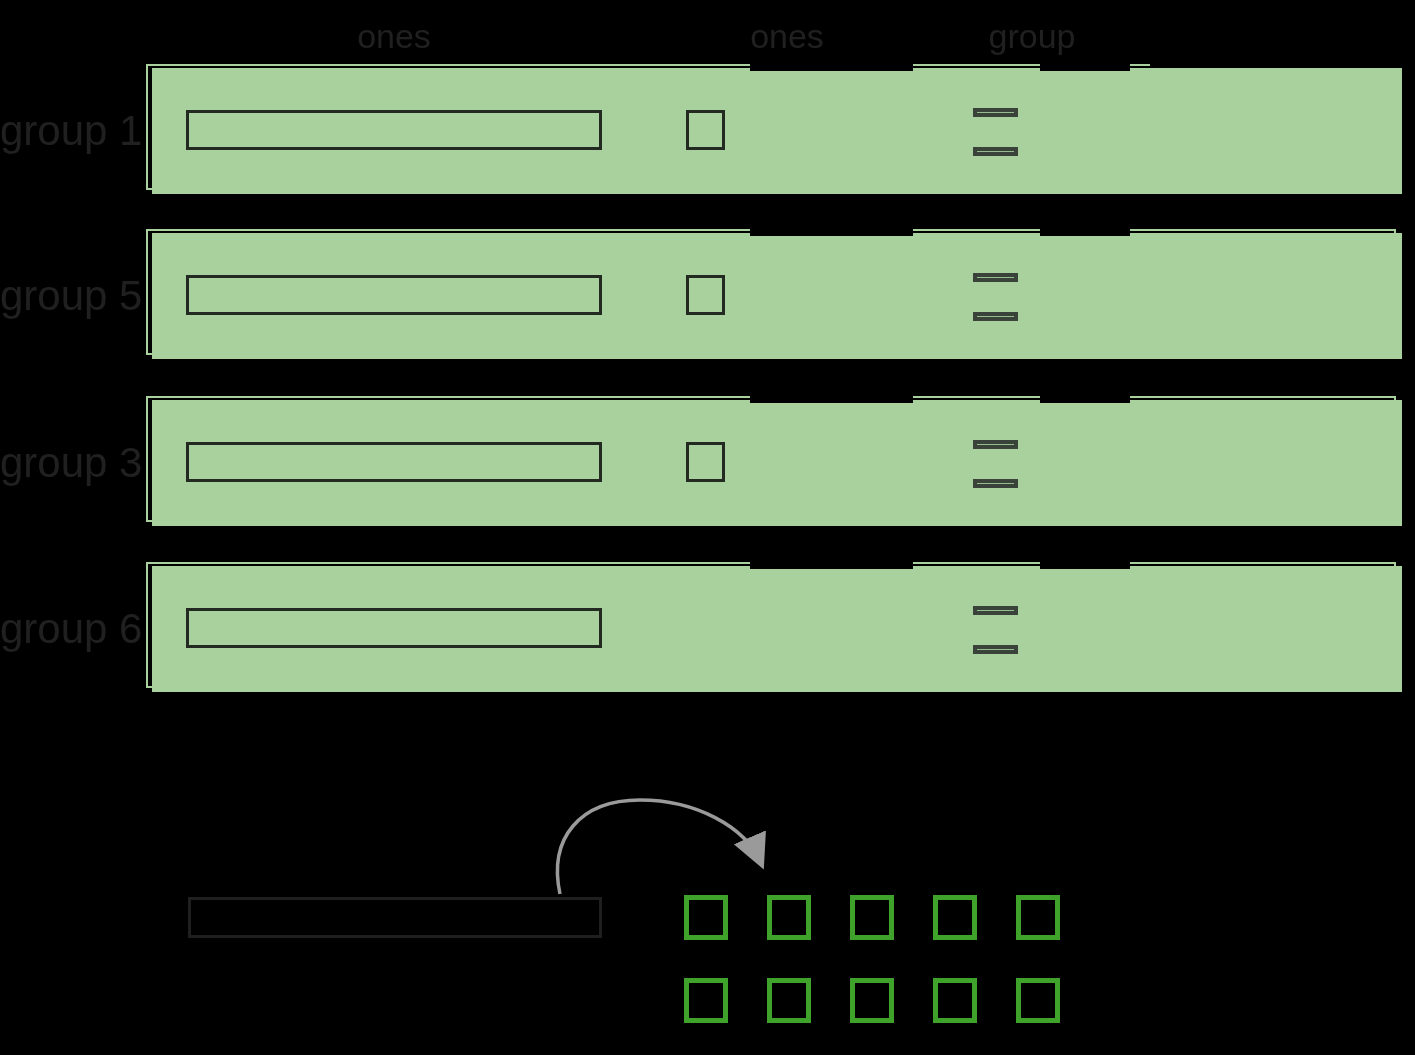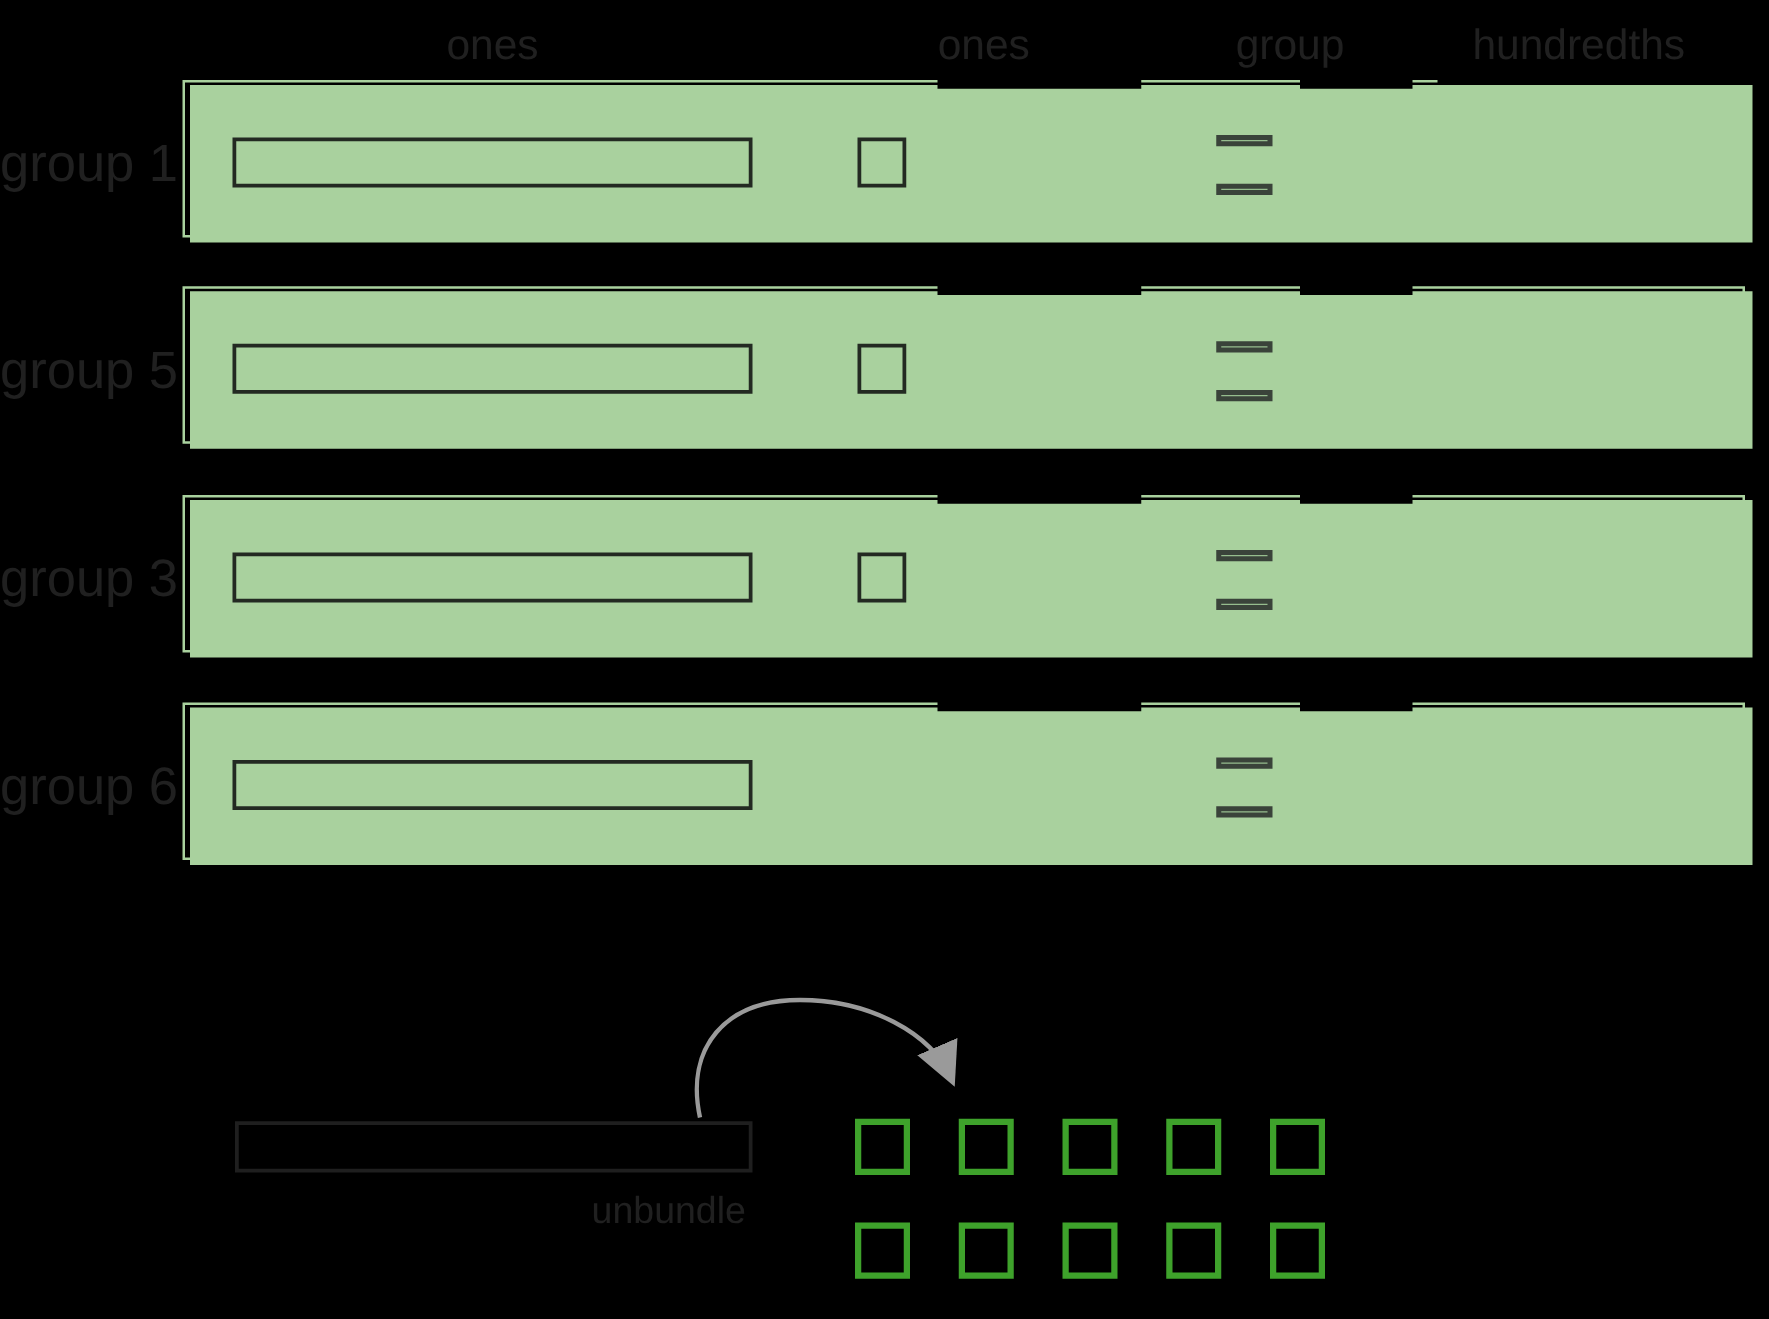--- a/index.html
+++ b/index.html
@@ -81,21 +81,20 @@
   }
 </style>
 </head>
 <body style="--bg: #000000; --band-fill: #a9d19e; --stroke-dark: #232a22; --tenth-dark: #3a433a; --tenth-line: #96bd8e; --green: #3ea22b; --text: #202020; --dark-line: #1f1f1f;">
 
 <div class="canvas">
 
   <div class="col-header" style="left:394px">ones</div>
   <div class="col-header" style="left:787px">ones</div>
   <div class="col-header" style="left:1032px">group</div>
-  <div class="col-header" style="left:1263px">hundredths</div>
 
   <div class="group-label" style="top:109px">group 1</div>
   <div class="group-label" style="top:274px">group 5</div>
   <div class="group-label" style="top:441px">group 3</div>
   <div class="group-label" style="top:607px">group 6</div>
 
   <div class="band" style="top:64px">
     <div class="band-outline"></div>
     <div class="band-fill">
       <div class="slot-tens">
@@ -160,21 +159,20 @@
       <div class="slot-tenths">
           <div class="tenth-bar"></div>
           <div class="tenth-bar"></div>
         </div>
     </div>
     <div class="patch p1"></div>
     <div class="patch p2"></div>
   </div>
 
   <div class="bottom-rod"></div>
-  <div class="unbundle-label">unbundle</div>
 
   <svg class="arrow-svg" viewBox="0 0 240 130">
     <defs>
       <marker id="ah" markerWidth="12" markerHeight="12" refX="8" refY="5" orient="auto">
         <path d="M0,0 L10,5 L0,10 z" class="arrow-head" fill="#9a9a9a"></path>
       </marker>
     </defs>
     <path d="M 20 116 C 8 60, 40 22, 100 22 C 155 22, 205 48, 221 85" fill="none" stroke-width="3.5" marker-end="url(#ah)" class="arrow-line" stroke="#9a9a9a"></path>
   </svg>
 

